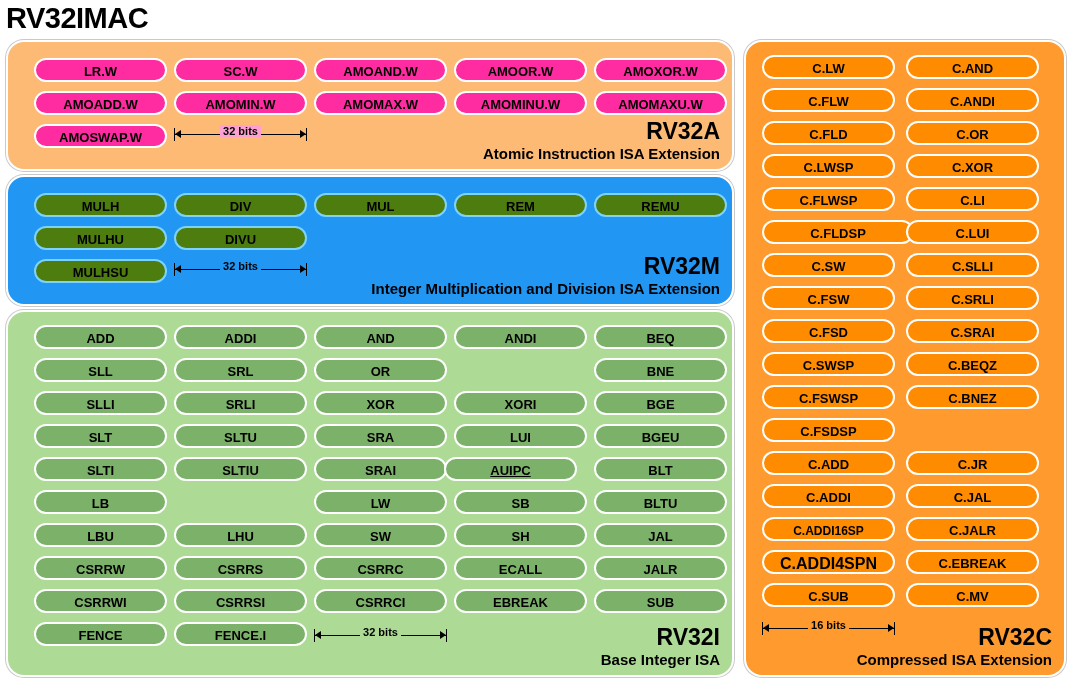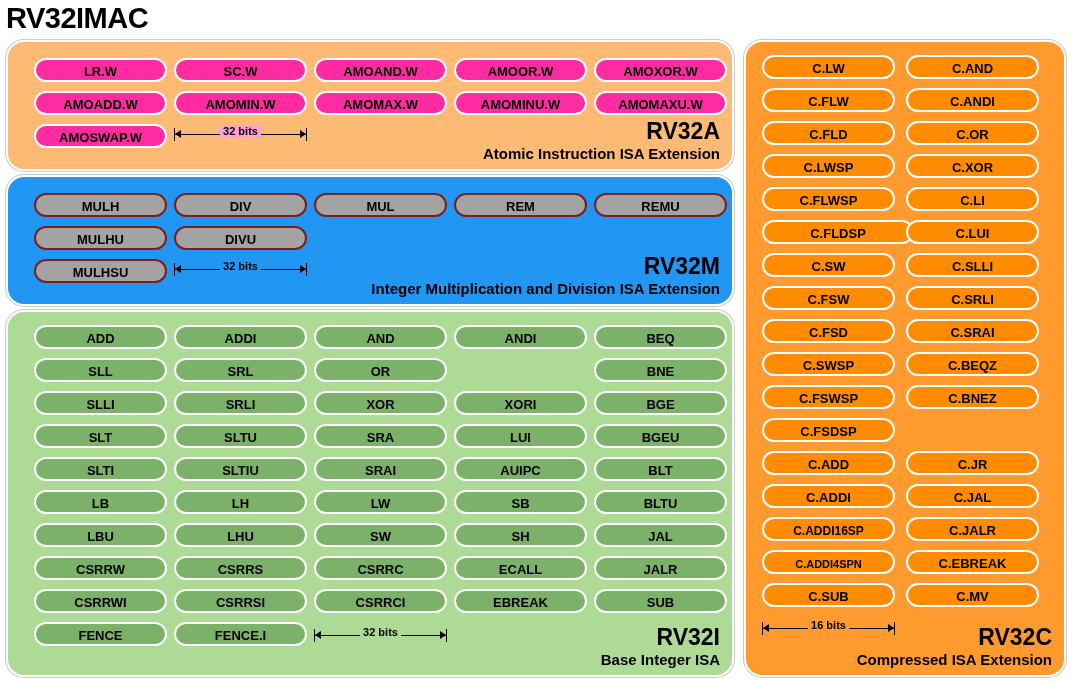--- a/index.html
+++ b/index.html
@@ -50,21 +50,21 @@
     background:#fdba74;
     border:2px solid #ffffff;
     box-shadow:0 0 0 1px #c9c9c9;
   }
   .p-a .pill{background:#ff2ba0;border:2px solid #ffffff;}
   .p-m{
     background:#2196f3;
     border:2px solid #ffffff;
     box-shadow:0 0 0 1px #c9c9c9;
   }
-  .p-m .pill{background:#a3a3a3;border:2px solid #7f1d1d;}
+  .p-m .pill{background:#4d7c0f;border:2px solid #7dd3fc;}
   .p-i{
     background:#addb96;
     border:2px solid #ffffff;
     box-shadow:0 0 0 1px #c9c9c9;
   }
   .p-i .pill{background:#7cb16a;border:2px solid #ffffff;}
   .p-c{
     background:#ff9a2e;
     border:2px solid #ffffff;
     box-shadow:0 0 0 1px #c9c9c9;
@@ -180,25 +180,24 @@
 
   <div class="pill" style="left:166px;top:112px;width:133px;">SLTU</div>
   <div class="pill" style="left:26px;top:112px;width:133px;">SLT</div>
   <div class="pill" style="left:306px;top:112px;width:133px;">SRA</div>
   <div class="pill" style="left:446px;top:112px;width:133px;">LUI</div>
   <div class="pill" style="left:586px;top:112px;width:133px;">BGEU</div>
 
   <div class="pill" style="left:26px;top:145px;width:133px;">SLTI</div>
   <div class="pill" style="left:166px;top:145px;width:133px;">SLTIU</div>
   <div class="pill" style="left:306px;top:145px;width:133px;">SRAI</div>
-  <div class="pill" style="left:446px;top:145px;width:133px;">AUIPC</div>
+  <div class="pill" style="left:436px;top:145px;width:133px;text-decoration:underline;">AUIPC</div>
   <div class="pill" style="left:586px;top:145px;width:133px;">BLT</div>
 
   <div class="pill" style="left:26px;top:178px;width:133px;">LB</div>
-  <div class="pill" style="left:166px;top:178px;width:133px;">LH</div>
   <div class="pill" style="left:306px;top:178px;width:133px;">LW</div>
   <div class="pill" style="left:446px;top:178px;width:133px;">SB</div>
   <div class="pill" style="left:586px;top:178px;width:133px;">BLTU</div>
 
   <div class="pill" style="left:26px;top:211px;width:133px;">LBU</div>
   <div class="pill" style="left:166px;top:211px;width:133px;">LHU</div>
   <div class="pill" style="left:306px;top:211px;width:133px;">SW</div>
   <div class="pill" style="left:446px;top:211px;width:133px;">SH</div>
   <div class="pill" style="left:586px;top:211px;width:133px;">JAL</div>
 
@@ -256,21 +255,21 @@
   <div class="pill" style="left:160px;top:310px;width:133px;">C.BEQZ</div>
   <div class="pill" style="left:16px;top:343px;width:133px;">C.FSWSP</div>
   <div class="pill" style="left:160px;top:343px;width:133px;">C.BNEZ</div>
   <div class="pill" style="left:16px;top:376px;width:133px;">C.FSDSP</div>
   <div class="pill" style="left:16px;top:409px;width:133px;">C.ADD</div>
   <div class="pill" style="left:160px;top:409px;width:133px;">C.JR</div>
   <div class="pill" style="left:16px;top:442px;width:133px;">C.ADDI</div>
   <div class="pill" style="left:160px;top:442px;width:133px;">C.JAL</div>
   <div class="pill" style="left:16px;top:475px;width:133px;font-size:12px;">C.ADDI16SP</div>
   <div class="pill" style="left:160px;top:475px;width:133px;">C.JALR</div>
-  <div class="pill" style="left:16px;top:508px;width:133px;font-size:11px;">C.ADDI4SPN</div>
+  <div class="pill" style="left:16px;top:508px;width:133px;font-size:16px;">C.ADDI4SPN</div>
   <div class="pill" style="left:160px;top:508px;width:133px;">C.EBREAK</div>
   <div class="pill" style="left:16px;top:541px;width:133px;">C.SUB</div>
   <div class="pill" style="left:160px;top:541px;width:133px;">C.MV</div>
 
   <div class="ruler" style="left:16px;top:578px;width:133px;">
     <div class="bar"></div>
     <div class="cap l"></div>
       <div class="cap r"></div>
     <div class="arrow l"></div>
       <div class="arrow r"></div>

